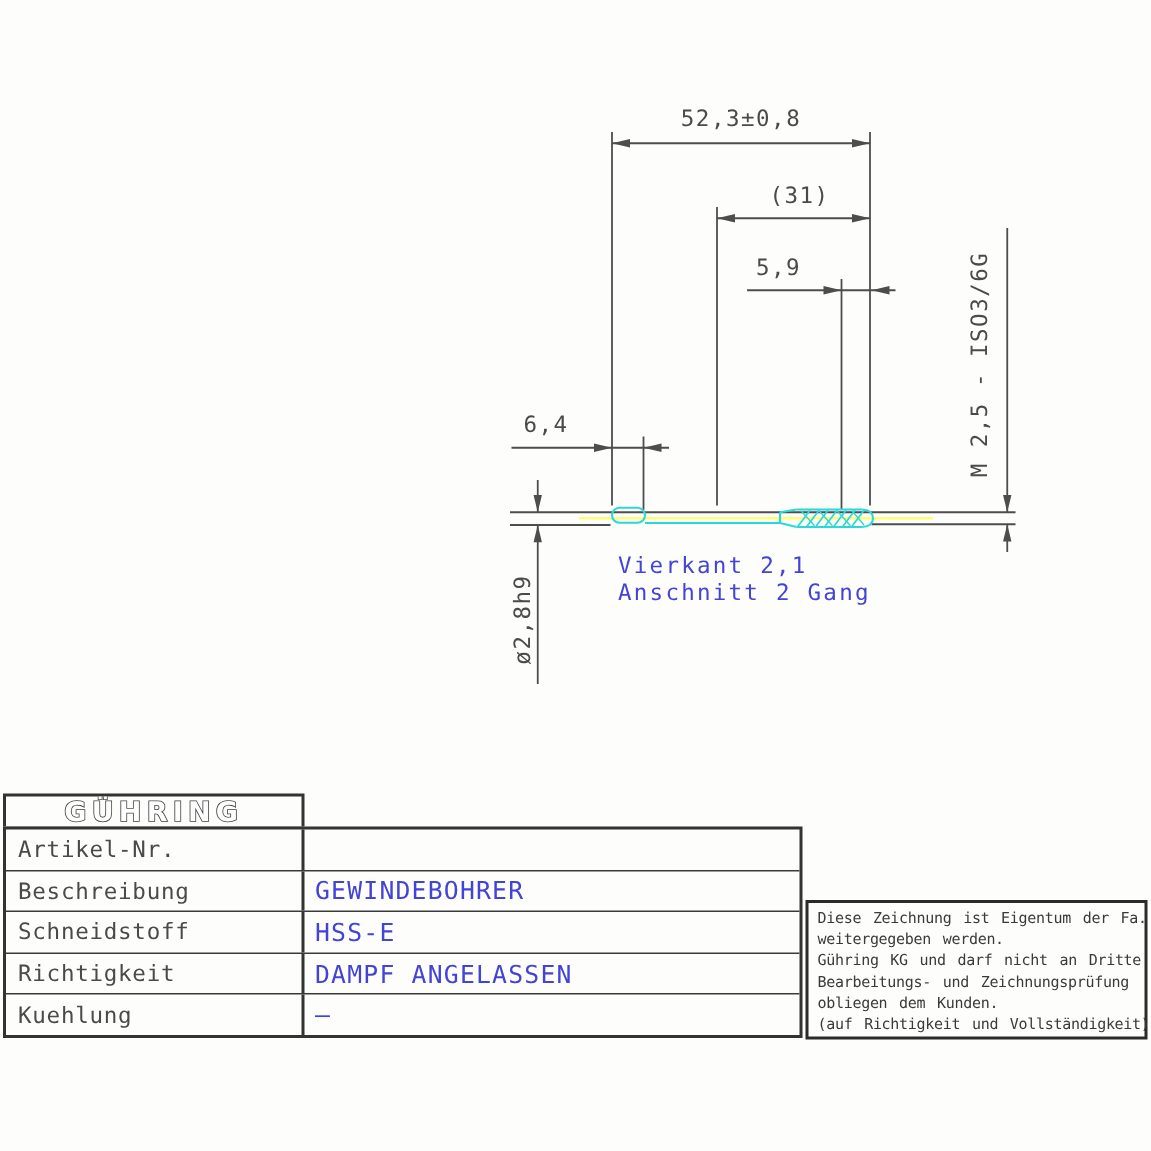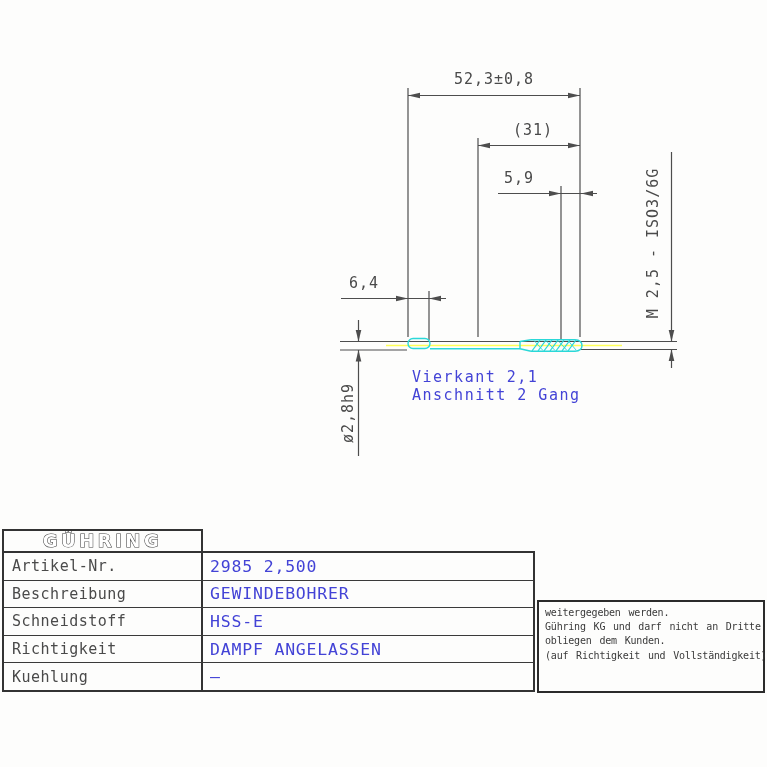--- a/index.html
+++ b/index.html
@@ -146,38 +146,39 @@
 
 <div class="abs logo-cell">
   <svg width="197" height="20" viewBox="0 0 197 20">
     <text x="98.5" y="16" text-anchor="middle" font-family="DejaVu Sans, sans-serif" font-size="18" font-weight="bold" letter-spacing="3.5" fill="#ffffff" stroke="#3f3f3f" stroke-width="1.1" paint-order="stroke">GÜHRING</text>
   </svg>
 </div>
 
 <div class="abs tblock">
   <div class="trow">
     <div class="tlabel">Artikel-Nr.</div>
-    <div class="tvalue">2985 2,500</div>
   </div>
   <div class="trow">
     <div class="tlabel">Beschreibung</div>
     <div class="tvalue">GEWINDEBOHRER</div>
   </div>
   <div class="trow">
     <div class="tlabel">Schneidstoff</div>
     <div class="tvalue">HSS-E</div>
   </div>
   <div class="trow">
     <div class="tlabel">Richtigkeit</div>
     <div class="tvalue">DAMPF ANGELASSEN</div>
   </div>
   <div class="trow">
     <div class="tlabel">Kuehlung</div>
     <div class="tvalue">–</div>
   </div>
 </div>
 
 <div class="abs notebox">
+  <div class="noteline">Diese Zeichnung ist Eigentum der Fa.</div>
   <div class="noteline">weitergegeben werden.</div>
   <div class="noteline">Gühring KG und darf nicht an Dritte</div>
+  <div class="noteline">Bearbeitungs- und Zeichnungsprüfung</div>
   <div class="noteline">obliegen dem Kunden.</div>
   <div class="noteline">(auf Richtigkeit und Vollständigkeit)</div>
 </div>
 
 </body></html>

